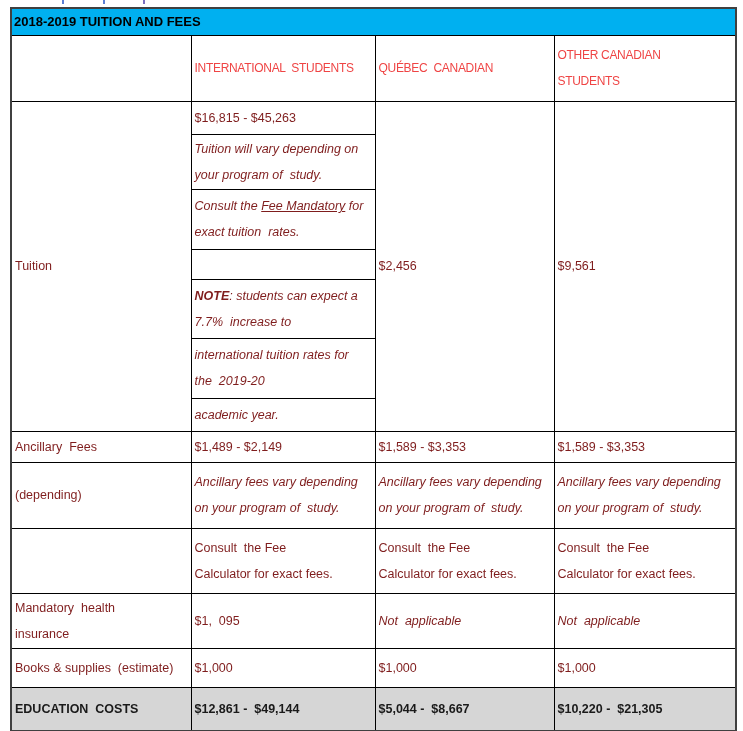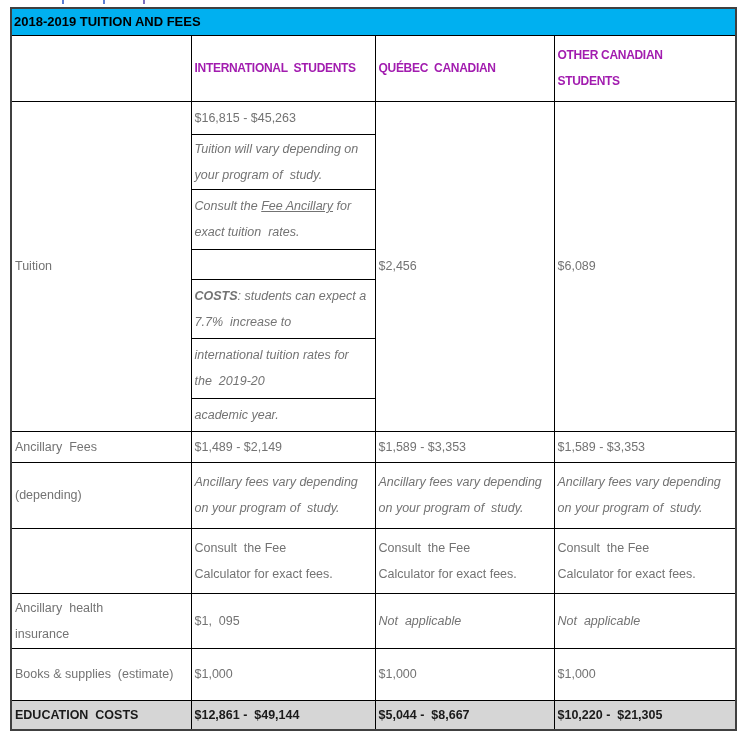--- a/index.html
+++ b/index.html
@@ -23,38 +23,38 @@
     left: 10px;
     top: 7px;
     width: 725px;
     border-collapse: collapse;
     table-layout: fixed;
     border: 2px solid #404040;
   }
   td {
     border: 1px solid #000;
     padding: 0 3px;
-    color: #737373;
+    color: #7f1d1d;
     font-size: 12.5px;
     line-height: 26px;
     white-space: pre;
     overflow: hidden;
     vertical-align: middle;
   }
   tr.title-row td {
     background: #00b0f0;
     color: #000;
     font-weight: bold;
     font-size: 13px;
     line-height: 25px;
     padding-left: 2px;
   }
   tr.hdr-row td {
-    font-weight: bold;
-    color: #a21caf;
+    font-weight: normal;
+    color: #ef4444;
     font-size: 12px;
     letter-spacing: -0.3px;
   }
   td.i { font-style: italic; }
   span.link {
     text-decoration: underline;
     font-style: italic;
     cursor: pointer;
   }
   span.note-b { font-weight: bold; font-style: italic; }
@@ -92,35 +92,35 @@
     <td>INTERNATIONAL  STUDENTS</td>
     <td>QUÉBEC  CANADIAN</td>
     <td>OTHER CANADIAN
 STUDENTS</td>
   </tr>
 
   <tr style="height:33px">
     <td rowspan="7">Tuition</td>
     <td>$16,815 - $45,263</td>
     <td rowspan="7">$2,456</td>
-    <td rowspan="7">$6,089</td>
+    <td rowspan="7">$9,561</td>
   </tr>
   <tr style="height:55px">
     <td class="i">Tuition will vary depending on
 your program of  study.</td>
   </tr>
   <tr style="height:60px">
-    <td class="i"><span>Consult the </span><span class="link">Fee Ancillary</span><span> for
+    <td class="i"><span>Consult the </span><span class="link">Fee Mandatory</span><span> for
 exact tuition  rates.</span></td>
   </tr>
   <tr style="height:30px">
     <td></td>
   </tr>
   <tr style="height:59px">
-    <td class="i"><span class="note-b">COSTS</span><span>: students can expect a
+    <td class="i"><span class="note-b">NOTE</span><span>: students can expect a
 7.7%  increase to</span></td>
   </tr>
   <tr style="height:60px">
     <td class="i">international tuition rates for
 the  2019-20</td>
   </tr>
   <tr style="height:33px">
     <td class="i">academic year.</td>
   </tr>
 
@@ -145,34 +145,34 @@
     <td></td>
     <td>Consult  the Fee
 Calculator for exact fees.</td>
     <td>Consult  the Fee
 Calculator for exact fees.</td>
     <td>Consult  the Fee
 Calculator for exact fees.</td>
   </tr>
 
   <tr style="height:55px">
-    <td>Ancillary  health
+    <td>Mandatory  health
 insurance</td>
     <td>$1,  095</td>
     <td class="i">Not  applicable</td>
     <td class="i">Not  applicable</td>
   </tr>
 
-  <tr style="height:52px">
+  <tr style="height:39px">
     <td>Books &amp; supplies  (estimate)</td>
     <td>$1,000</td>
     <td>$1,000</td>
     <td>$1,000</td>
   </tr>
 
-  <tr class="totals-row" style="height:30px">
+  <tr class="totals-row" style="height:44px">
     <td>EDUCATION  COSTS</td>
     <td>$12,861 -  $49,144</td>
     <td>$5,044 -  $8,667</td>
     <td>$10,220 -  $21,305</td>
   </tr>
 </tbody>
   </table>
 
 </body></html>

